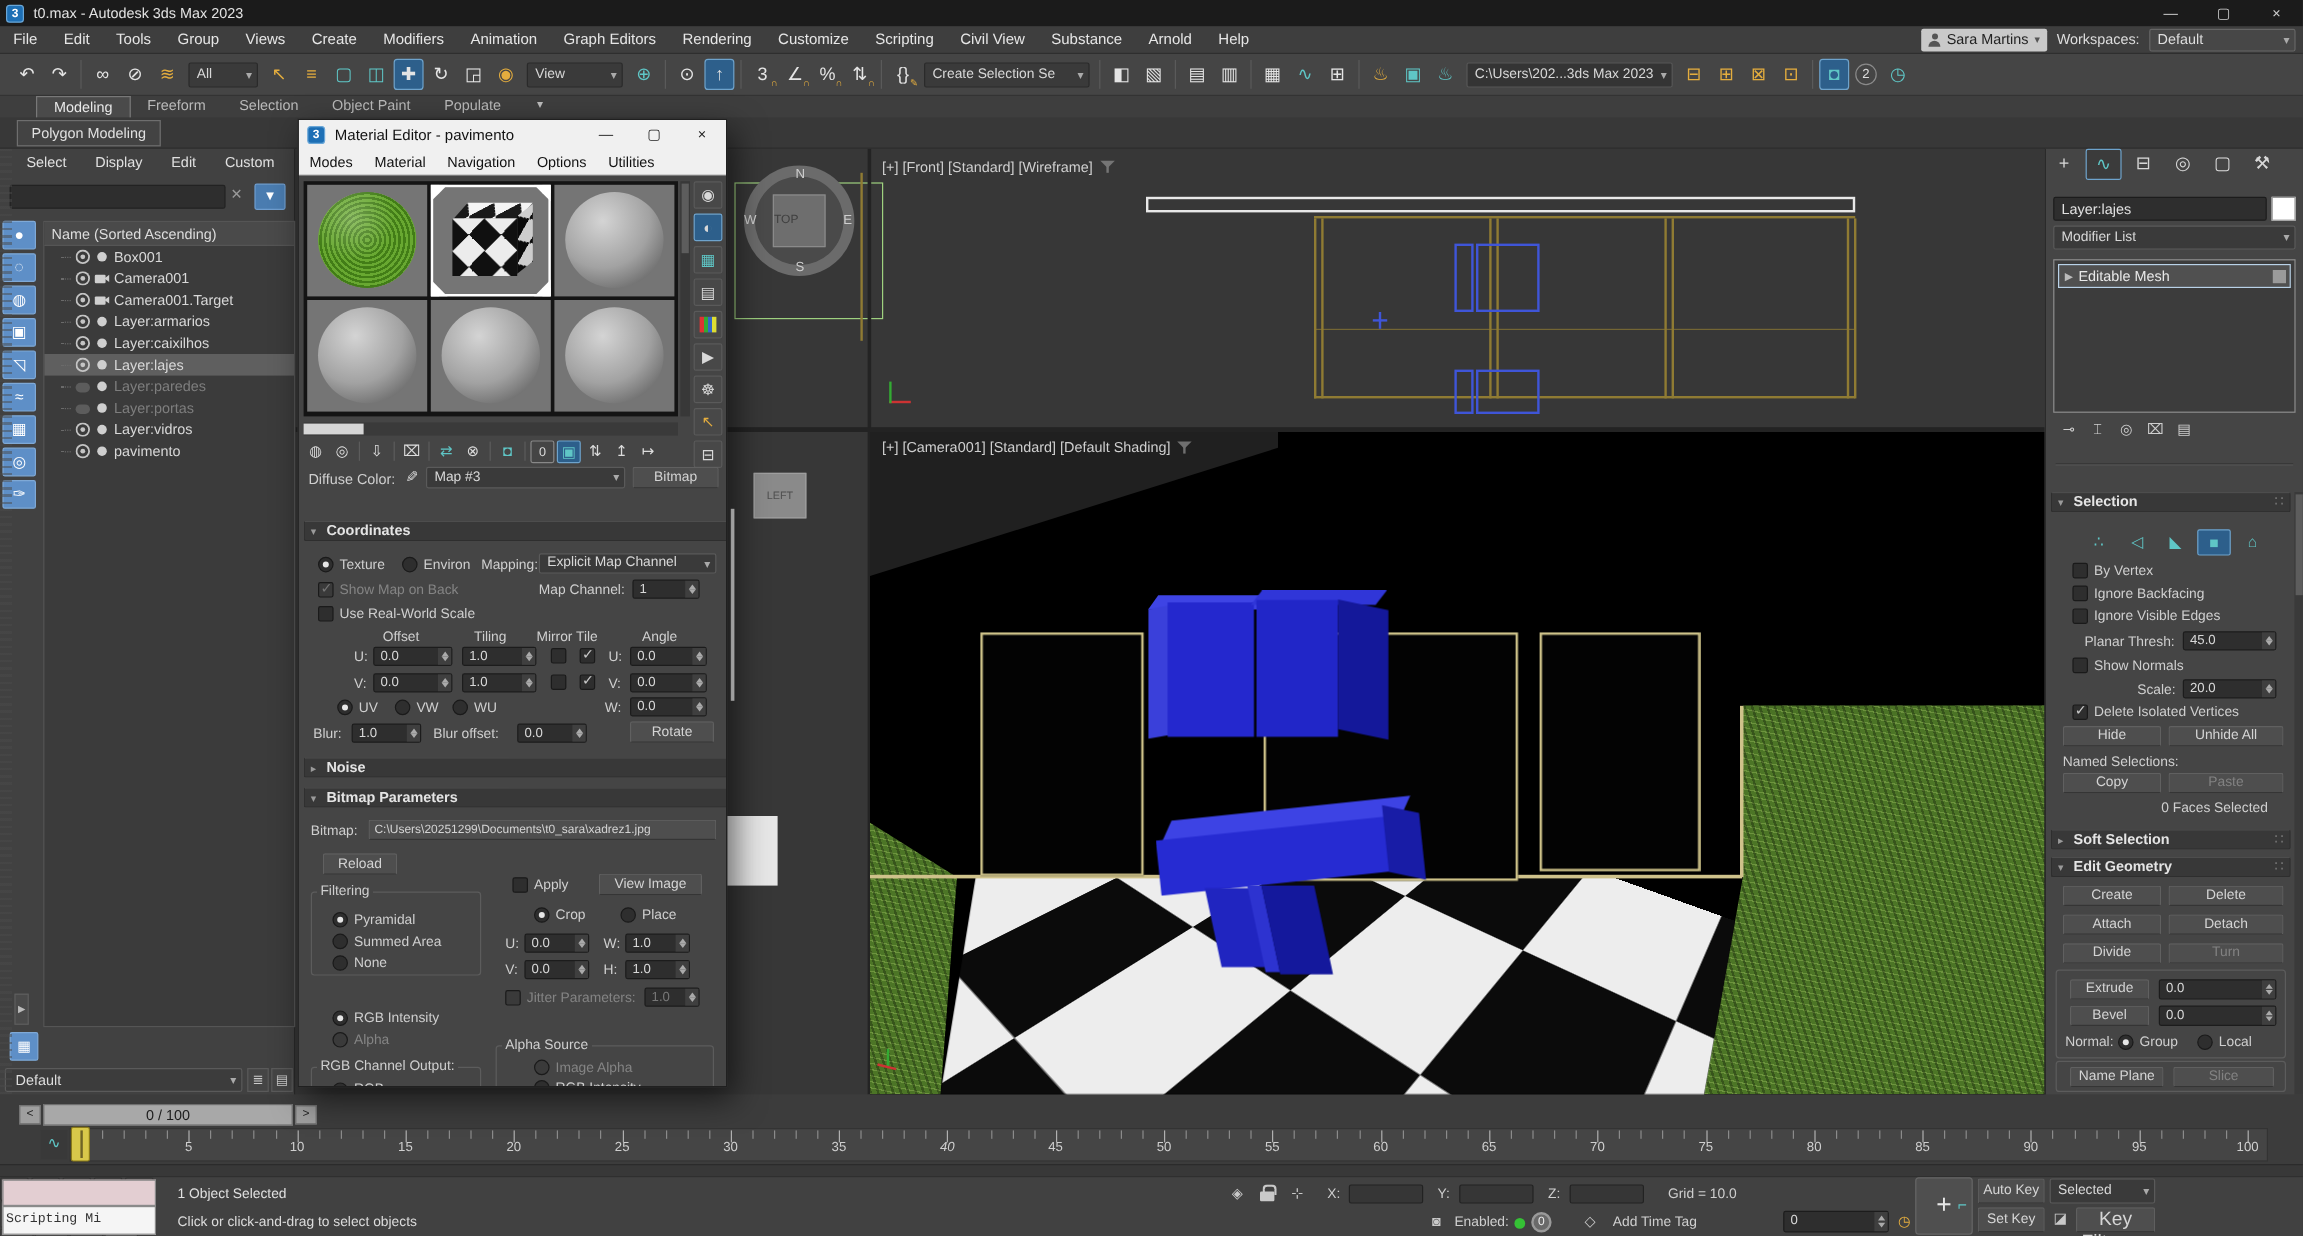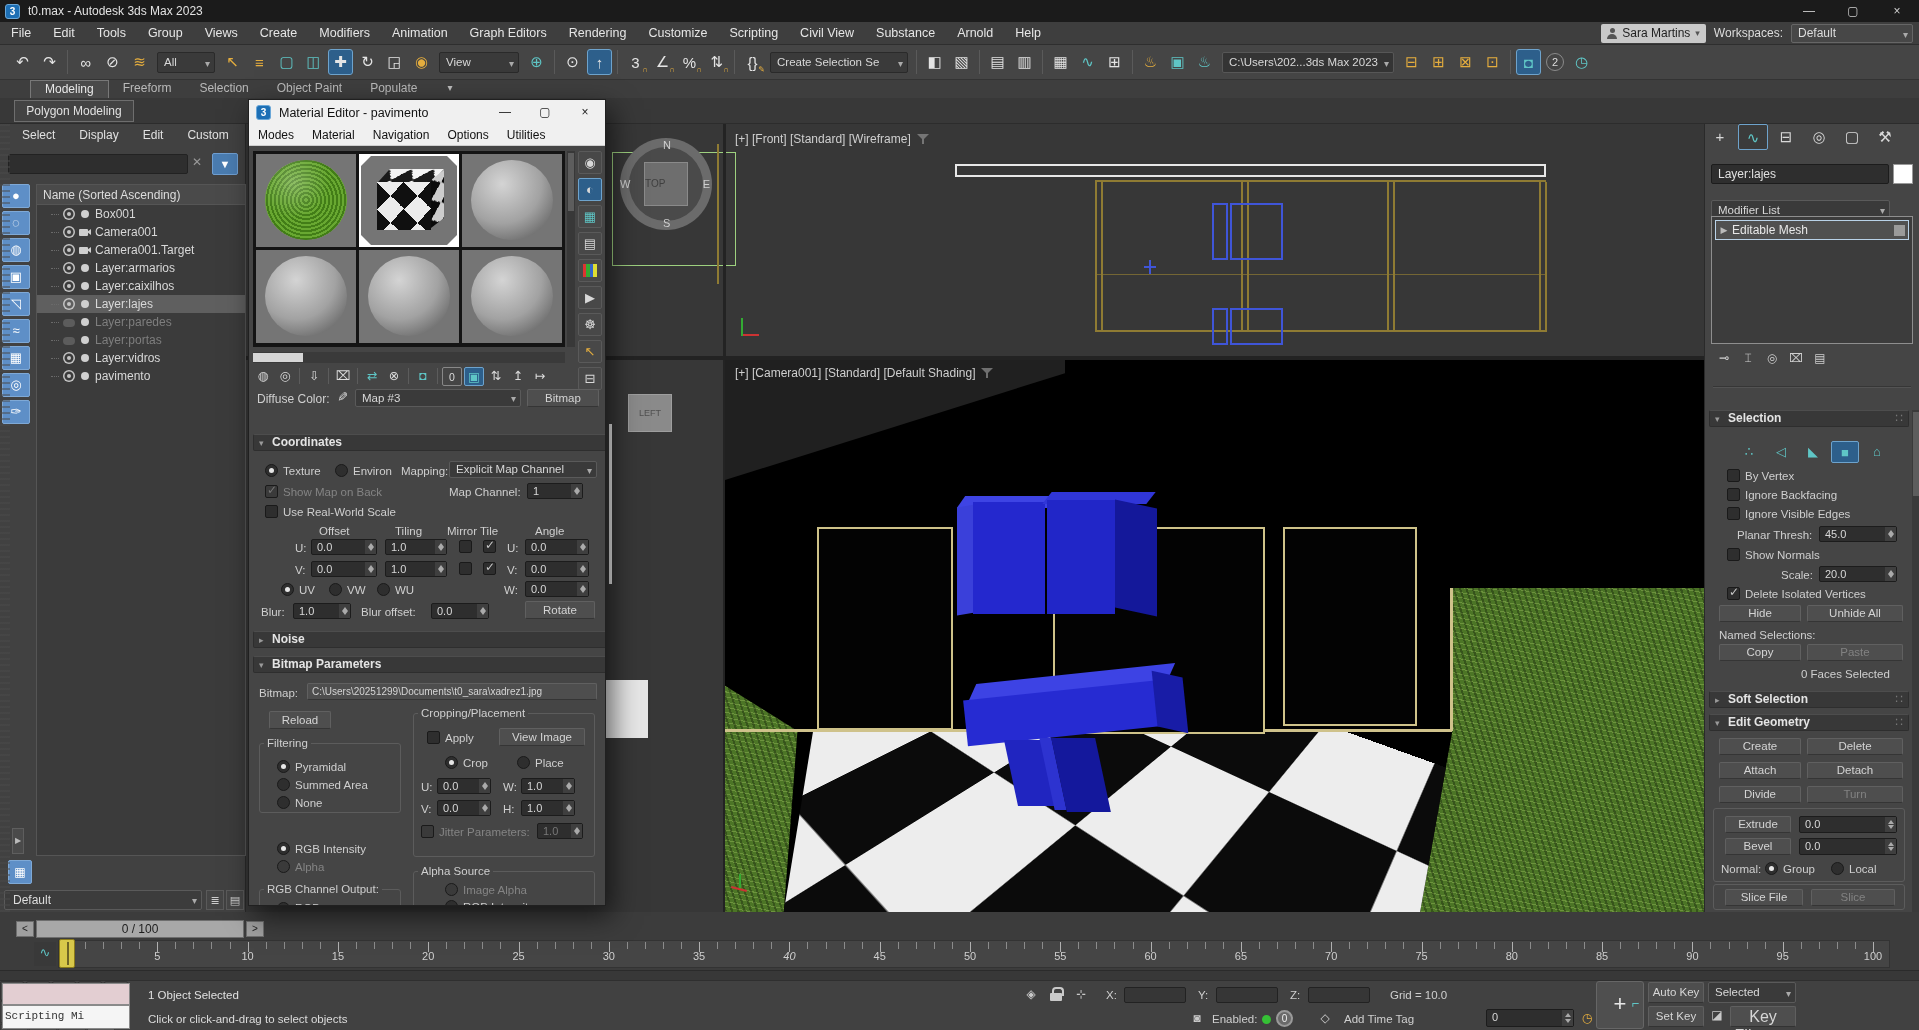--- a/index.html
+++ b/index.html
@@ -186,21 +186,21 @@
   .grp>legend{font-size:11.5px;color:#cfcfcf;padding:0 3px;margin-left:4px}
   fieldset{margin:0;padding:0}
   
   #cp{left:1704px;top:124px;width:215px;height:788px;background:#454545;border-left:1px solid #2a2a2a}
   #cptabs{left:4px;top:6px;display:flex;gap:3px}
   #cptabs div{width:30px;height:26px;color:#d8d8d8;font-size:15px;text-align:center;line-height:25px;border-radius:2px}
   #cptabs div.act{background:#3b3b3b;border:1px solid #6ea3cc;color:#5fc6c6}
   #cpname{left:6px;top:40px;width:178px;height:20px;background:#2e2e2e;border:1px solid #1c1c1c;border-radius:2px;
     color:#e0e0e0;font-size:12px;padding:1px 6px;line-height:17px}
   #cpswatch{left:188px;top:40px;width:20px;height:20px;background:#fff;border:1px solid #999}
-  #cpmodlist{left:6px;top:76px;width:179px;height:20px;line-height:18px}
+  #cpmodlist{left:6px;top:64px;width:202px;height:20px;line-height:18px}
   #cpstack{left:6px;top:92px;width:202px;height:128px;background:#3c3c3c;border:1px solid #8e8e8e}
   #stackrow{left:4px;top:4px;width:192px;height:18px;background:#505050;outline:1px solid #b9d2e8;display:flex;align-items:center}
   #stackrow .arr{width:16px;color:#bbb;font-size:9px;text-align:center}
   #stackrow .nm{flex:1;font-size:12px;color:#e8e8e8}
   #stackrow .sqr{width:11px;height:11px;background:#9a9a9a;margin-right:3px}
   #cpstacktools{left:10px;top:226px;display:flex;gap:6px;align-items:center}
   #cpstacktools div{width:18px;height:18px;color:#cfcfcf;font-size:12px;text-align:center;line-height:17px}
   #cpdivider{left:8px;top:262px;width:198px;border-top:1px solid #363636;border-bottom:1px solid #535353}
   .cproll{left:4px;width:200px;height:17px;background:#383838;border:1px solid #2e2e2e;border-top-color:#4d4d4d;border-radius:2px;
     color:#e4e4e4;font-weight:bold;font-size:12px;line-height:15px;padding-left:18px;position:absolute}
@@ -781,23 +781,20 @@
     </span>
   <div class="b" style="left:276px;top:501px;width:70px;height:18px;line-height:16px">Rotate</div>
 
   <div class="roll closed" style="top:531px">Noise</div>
 
   <div class="roll" style="top:556px">Bitmap Parameters</div>
   <span class="lb ab" style="left:10px;top:585px">Bitmap:</span>
   <div class="b" style="left:58px;top:583px;width:290px;height:17px;font-size:10px;line-height:15px;text-align:left;padding-left:4px">C:\Users\20251299\Documents\t0_sara\xadrez1.jpg</div>
   <div class="b" style="left:20px;top:611px;width:62px;height:18px;line-height:16px">Reload</div>
 
-  <fieldset class="grp" style="left:164px;top:607px;width:182px;height:150px">
-    <legend>Cropping/Placement</legend>
-  </fieldset>
   <span class="chk ab" style="left:178px;top:631px"></span>
   <span class="lb ab" style="left:196px;top:630px">Apply</span>
   <div class="b" style="left:250px;top:628px;width:86px;height:18px;line-height:16px">View Image</div>
   <span class="rad on ab" style="left:196px;top:656px"></span>
   <span class="lb ab" style="left:214px;top:655px">Crop</span>
   <span class="rad ab" style="left:268px;top:656px"></span>
   <span class="lb ab" style="left:286px;top:655px">Place</span>
   <span class="lb ab" style="left:172px;top:679px">U:</span>
   <span class="spin ab" style="left:188px;top:678px;width:54px;height:16px">
       <b>0.0</b>
@@ -936,21 +933,21 @@
   <span class="spin ab" style="left:94px;top:714px;width:98px;height:17px">
       <b>0.0</b>
       <u></u>
     </span>
   <span class="lb ab" style="left:16px;top:737px">Normal:</span>
   <span class="rad on ab" style="left:60px;top:738px"></span>
   <span class="lb ab" style="left:78px;top:737px">Group</span>
   <span class="rad ab" style="left:126px;top:738px"></span>
   <span class="lb ab" style="left:144px;top:737px">Local</span>
   <fieldset class="grp" style="left:8px;top:760px;width:192px;height:26px"></fieldset>
-  <div class="b" style="left:20px;top:765px;width:78px;height:17px;line-height:15px">Slice File</div>
+  <div class="b" style="left:20px;top:765px;width:78px;height:17px;line-height:15px">Name Plane</div>
   <div class="b dis" style="left:106px;top:765px;width:84px;height:17px;line-height:15px">Slice</div>
   <div id="cpscroll" class="ab">
       <i></i>
     </div>
 </div>
 
 <div id="tlrow" class="ab">
   <div id="tlprev" class="ab">&lt;</div>
   <div id="tlframe" class="ab">0 / 100</div>
   <div id="tlnext" class="ab">&gt;</div>

